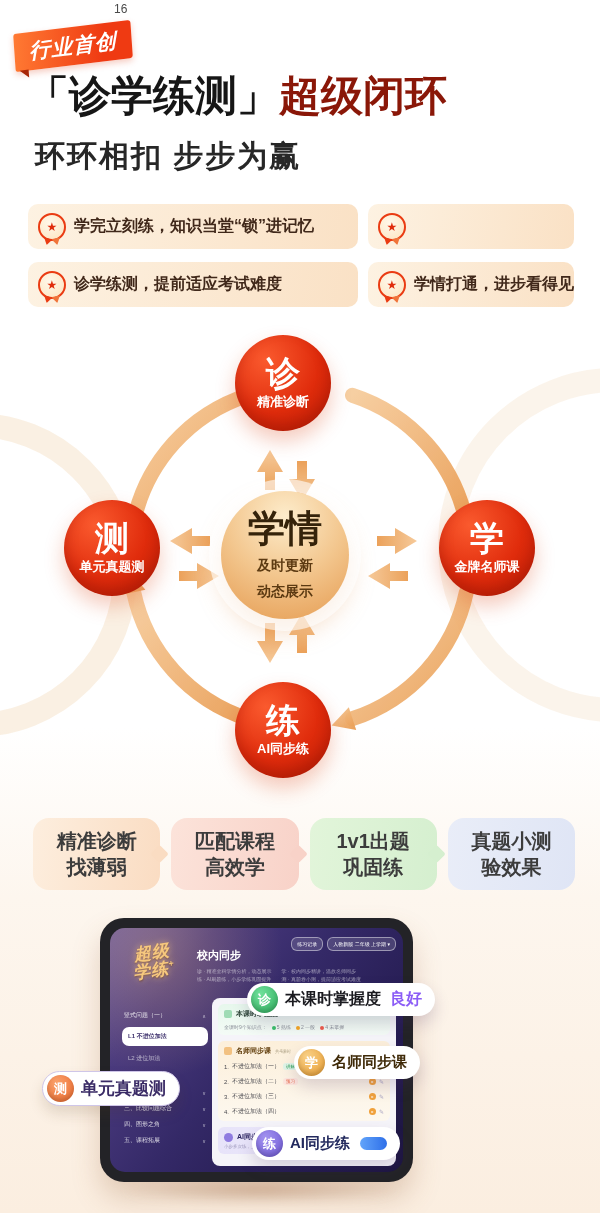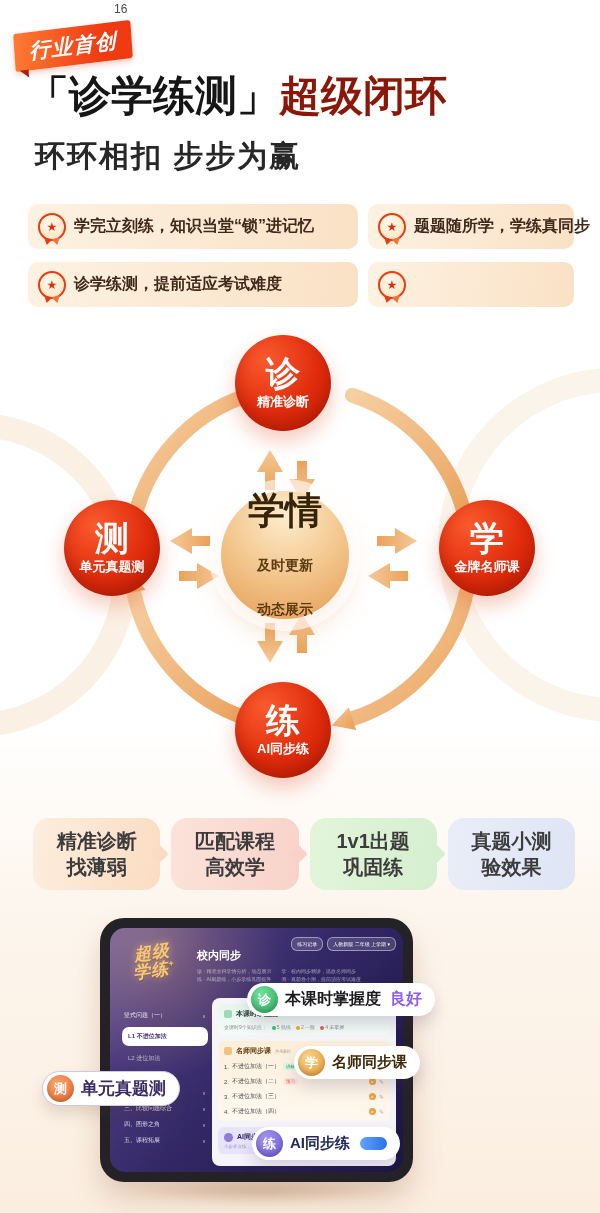--- a/index.html
+++ b/index.html
@@ -45,23 +45,23 @@
     display:flex;flex-direction:column;align-items:center;justify-content:center;
     background:radial-gradient(circle at 32% 26%,#fa5a2e,#e02c0c 55%,#bd1e05);
     box-shadow:0 10px 20px rgba(220,70,20,.28),inset 0 -8px 14px rgba(120,10,0,.3);}
   .node .char{font-size:34px;font-weight:800;line-height:1.1;}
   .node .label{font-size:13px;font-weight:700;margin-top:1px;}
   .node-top{left:235px;top:5px;}
   .node-left{left:64px;top:170px;}
   .node-right{left:439px;top:170px;}
   .node-bottom{left:235px;top:352px;}
   .center-node{position:absolute;left:221px;top:161px;width:128px;height:128px;border-radius:50%;
-    display:flex;flex-direction:column;align-items:center;justify-content:space-between;
+    display:flex;flex-direction:column;align-items:center;justify-content:center;
     background:radial-gradient(circle at 50% 20%,#fdeccb,#f3c78f 48%,#e9a863 85%,#df9950);
-    box-shadow:0 0 0 12px rgba(255,255,255,.6),0 12px 26px rgba(225,150,80,.35);}
+    box-shadow:0 0 0 12px rgba(255,255,255,.6),0 12px 26px rgba(225,150,80,.35);gap:7px;}
   .center-node .c-title{font-size:37px;font-weight:800;color:#35230a;line-height:1.1;}
   .center-node .c-line{font-size:14px;font-weight:700;color:#5c3a12;line-height:1.35;}
 
   
   .steps{position:absolute;left:33px;top:818px;width:542px;height:72px;display:flex;gap:11px;}
   .step{position:relative;flex:1;border-radius:16px;display:flex;flex-direction:column;
     align-items:center;justify-content:center;line-height:1.3;}
   .step .s1,.step .s2{font-size:20px;font-weight:700;color:#3c3c3c;}
   .step::after{content:"";position:absolute;right:-6px;top:50%;width:13px;height:13px;
     transform:translateY(-50%) rotate(45deg);border-radius:2px;z-index:2;}
@@ -176,28 +176,28 @@
   </div>
   <div class="sub-title">环环相扣 步步为赢</div>
 
   <div class="features">
     <div class="feature">
       <span class="medal">★</span>
       <span class="txt">学完立刻练，知识当堂“锁”进记忆</span>
     </div>
     <div class="feature">
       <span class="medal">★</span>
-      <span class="txt">题题随所学，学练真同步</span>
     </div>
     <div class="feature">
       <span class="medal">★</span>
       <span class="txt">诊学练测，提前适应考试难度</span>
     </div>
     <div class="feature">
       <span class="medal">★</span>
+      <span class="txt">学情打通，进步看得见</span>
     </div>
   </div>
 
   <div class="diagram">
     <svg width="600" height="472" viewBox="0 0 600 472">
       <defs>
         <linearGradient id="arcGrad" x1="0" y1="0" x2="1" y2="1">
           <stop offset="0" stop-color="#f6ca98"></stop>
             <stop offset="1" stop-color="#e99a4e"></stop>
         </linearGradient>

